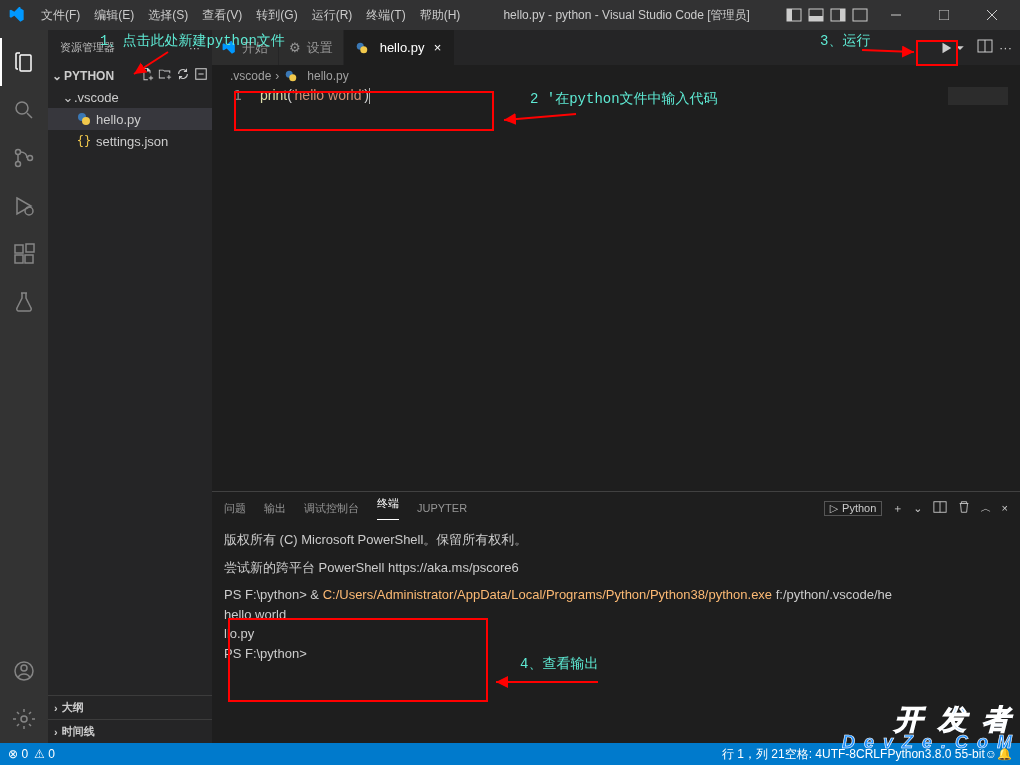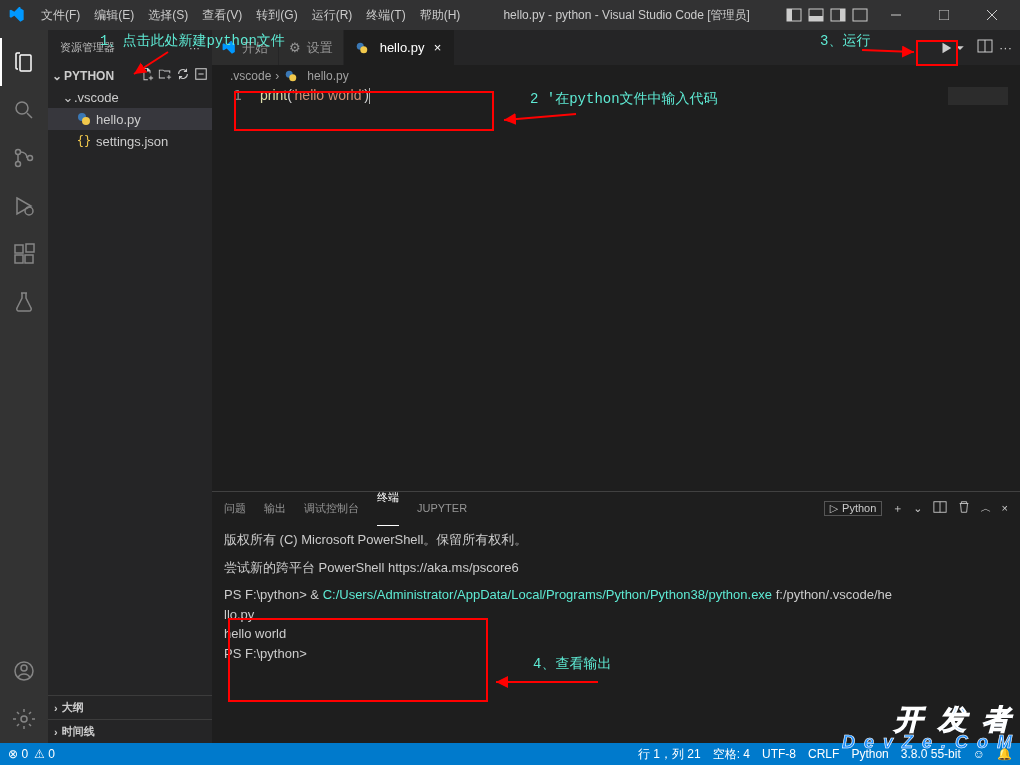--- a/index.html
+++ b/index.html
@@ -50,29 +50,29 @@
 .gutter { width:48px; text-align:right; padding-right:18px; color:#858585; }
 .codeline { font-family:Consolas,monospace; font-size:14px; }
 .codeline .kw { color:#dcdcaa; }
 .codeline .str { color:#ce9178;margin-top:46px; }
 .codeline .pn { color:#d4d4d4; }
 .cursor { display:inline-block; width:1px; height:16px; background:#aeafad; vertical-align:middle; }
 .minimap { position:absolute; right:12px; top:0; width:60px; height:18px; background:#3a3a3a; opacity:0.5; }
 
 .panel { border-top:1px solid #414141; background:#1e1e1e; height:252px; display:flex; flex-direction:column; }
 .panel-tabs { display:flex; align-items:center; height:32px; padding:0 12px; gap:18px; font-size:11px; color:#969696; }
-.panel-tabs .ptab.active { color:#fff; border-bottom:1px solid #fff; padding-bottom:20px; }
+.panel-tabs .ptab.active { color:#fff; border-bottom:1px solid #fff; padding-bottom:8px; }
 .panel-right { margin-left:auto; display:flex; align-items:center; gap:10px; color:#ccc; }
 .panel-right .py-badge { border:1px solid #555; padding:0 5px; font-size:11px; display:flex; align-items:center; gap:4px; }
 .terminal { flex:1; overflow:hidden; padding:6px 12px; font-family:Consolas,monospace; font-size:13px; color:#cccccc; line-height:1.5; }
-.terminal .yellow { color:#5eead4; }
+.terminal .yellow { color:#fdba74; }
 
 .statusbar { height:22px; background:#007acc; color:#ffffff; display:flex; align-items:center; font-size:12px; padding:0 8px; gap:14px; }
 .statusbar .left { display:flex; align-items:center; gap:6px; }
-.statusbar .right { margin-left:auto; display:flex; align-items:center; gap:12px; }
+.statusbar .right { margin-left:auto; display:flex; align-items:center; }
 
 
 .anno { position:absolute; color:#5eead4; font-size:14px; pointer-events:none; z-index:50; font-family:Liberation Mono, monospace; }
 .redbox { position:absolute; border:2px solid #ff0000; pointer-events:none; z-index:40; }
 .arrow { position:absolute; z-index:45; }
 .watermark { position:absolute; right:6px; bottom:14px; font-family:Arial; font-weight:bold; font-style:italic; pointer-events:none; z-index:60; text-align:right; line-height:0.95; }
 .watermark .l1 { font-size:28px; letter-spacing:4px; color:#1e90ff; -webkit-text-stroke:1px #fff; }
 .watermark .l2 { font-size:18px; letter-spacing:2px; color:#1e90ff; -webkit-text-stroke:0.6px #fff; }
 </style>
 </head>
@@ -327,22 +327,22 @@
           <span>︿</span>
           <span>×</span>
         </div>
       </div>
       <div class="terminal">
         <div>版权所有 (C) Microsoft PowerShell。保留所有权利。</div>
         <div style="height:8px"></div>
         <div>尝试新的跨平台 PowerShell https://aka.ms/pscore6</div>
         <div style="height:8px"></div>
         <div><span>PS F:\python&gt; &amp; </span><span class="yellow">C:/Users/Administrator/AppData/Local/Programs/Python/Python38/python.exe</span><span> f:/python/.vscode/he</span></div>
+        <div>hello world</div>
         <div>llo.py</div>
-        <div>hello world</div>
         <div>PS F:\python&gt;</div>
       </div>
     </div>
   </div>
 </div>
 
 <div class="statusbar">
   <div class="left">
     <span>⊗ 0</span>
     <span>⚠ 0</span>
@@ -385,21 +385,21 @@
 <svg class="arrow" style="left:860px; top:42px;" width="60" height="20">
     <defs>
       <marker id="ah3" markerWidth="8" markerHeight="8" refX="6" refY="3" orient="auto">
         <path d="M0,0 L6,3 L0,6 Z" fill="#ff0000"></path>
       </marker>
     </defs>
     <line x1="2" y1="8" x2="54" y2="10" stroke="#ff0000" stroke-width="2" marker-end="url(#ah3)"></line>
   </svg>
 
 <div class="redbox" style="left:228px; top:618px; width:260px; height:84px;"></div>
-<div class="anno" style="left:533px; top:655px;">4、查看输出</div>
+<div class="anno" style="left:520px; top:655px;">4、查看输出</div>
 <svg class="arrow" style="left:492px; top:672px;" width="110" height="22">
     <defs>
       <marker id="ah4" markerWidth="8" markerHeight="8" refX="6" refY="3" orient="auto">
         <path d="M0,0 L6,3 L0,6 Z" fill="#ff0000"></path>
       </marker>
     </defs>
     <line x1="106" y1="10" x2="4" y2="10" stroke="#ff0000" stroke-width="2" marker-end="url(#ah4)"></line>
   </svg>
 
 <div class="watermark">

